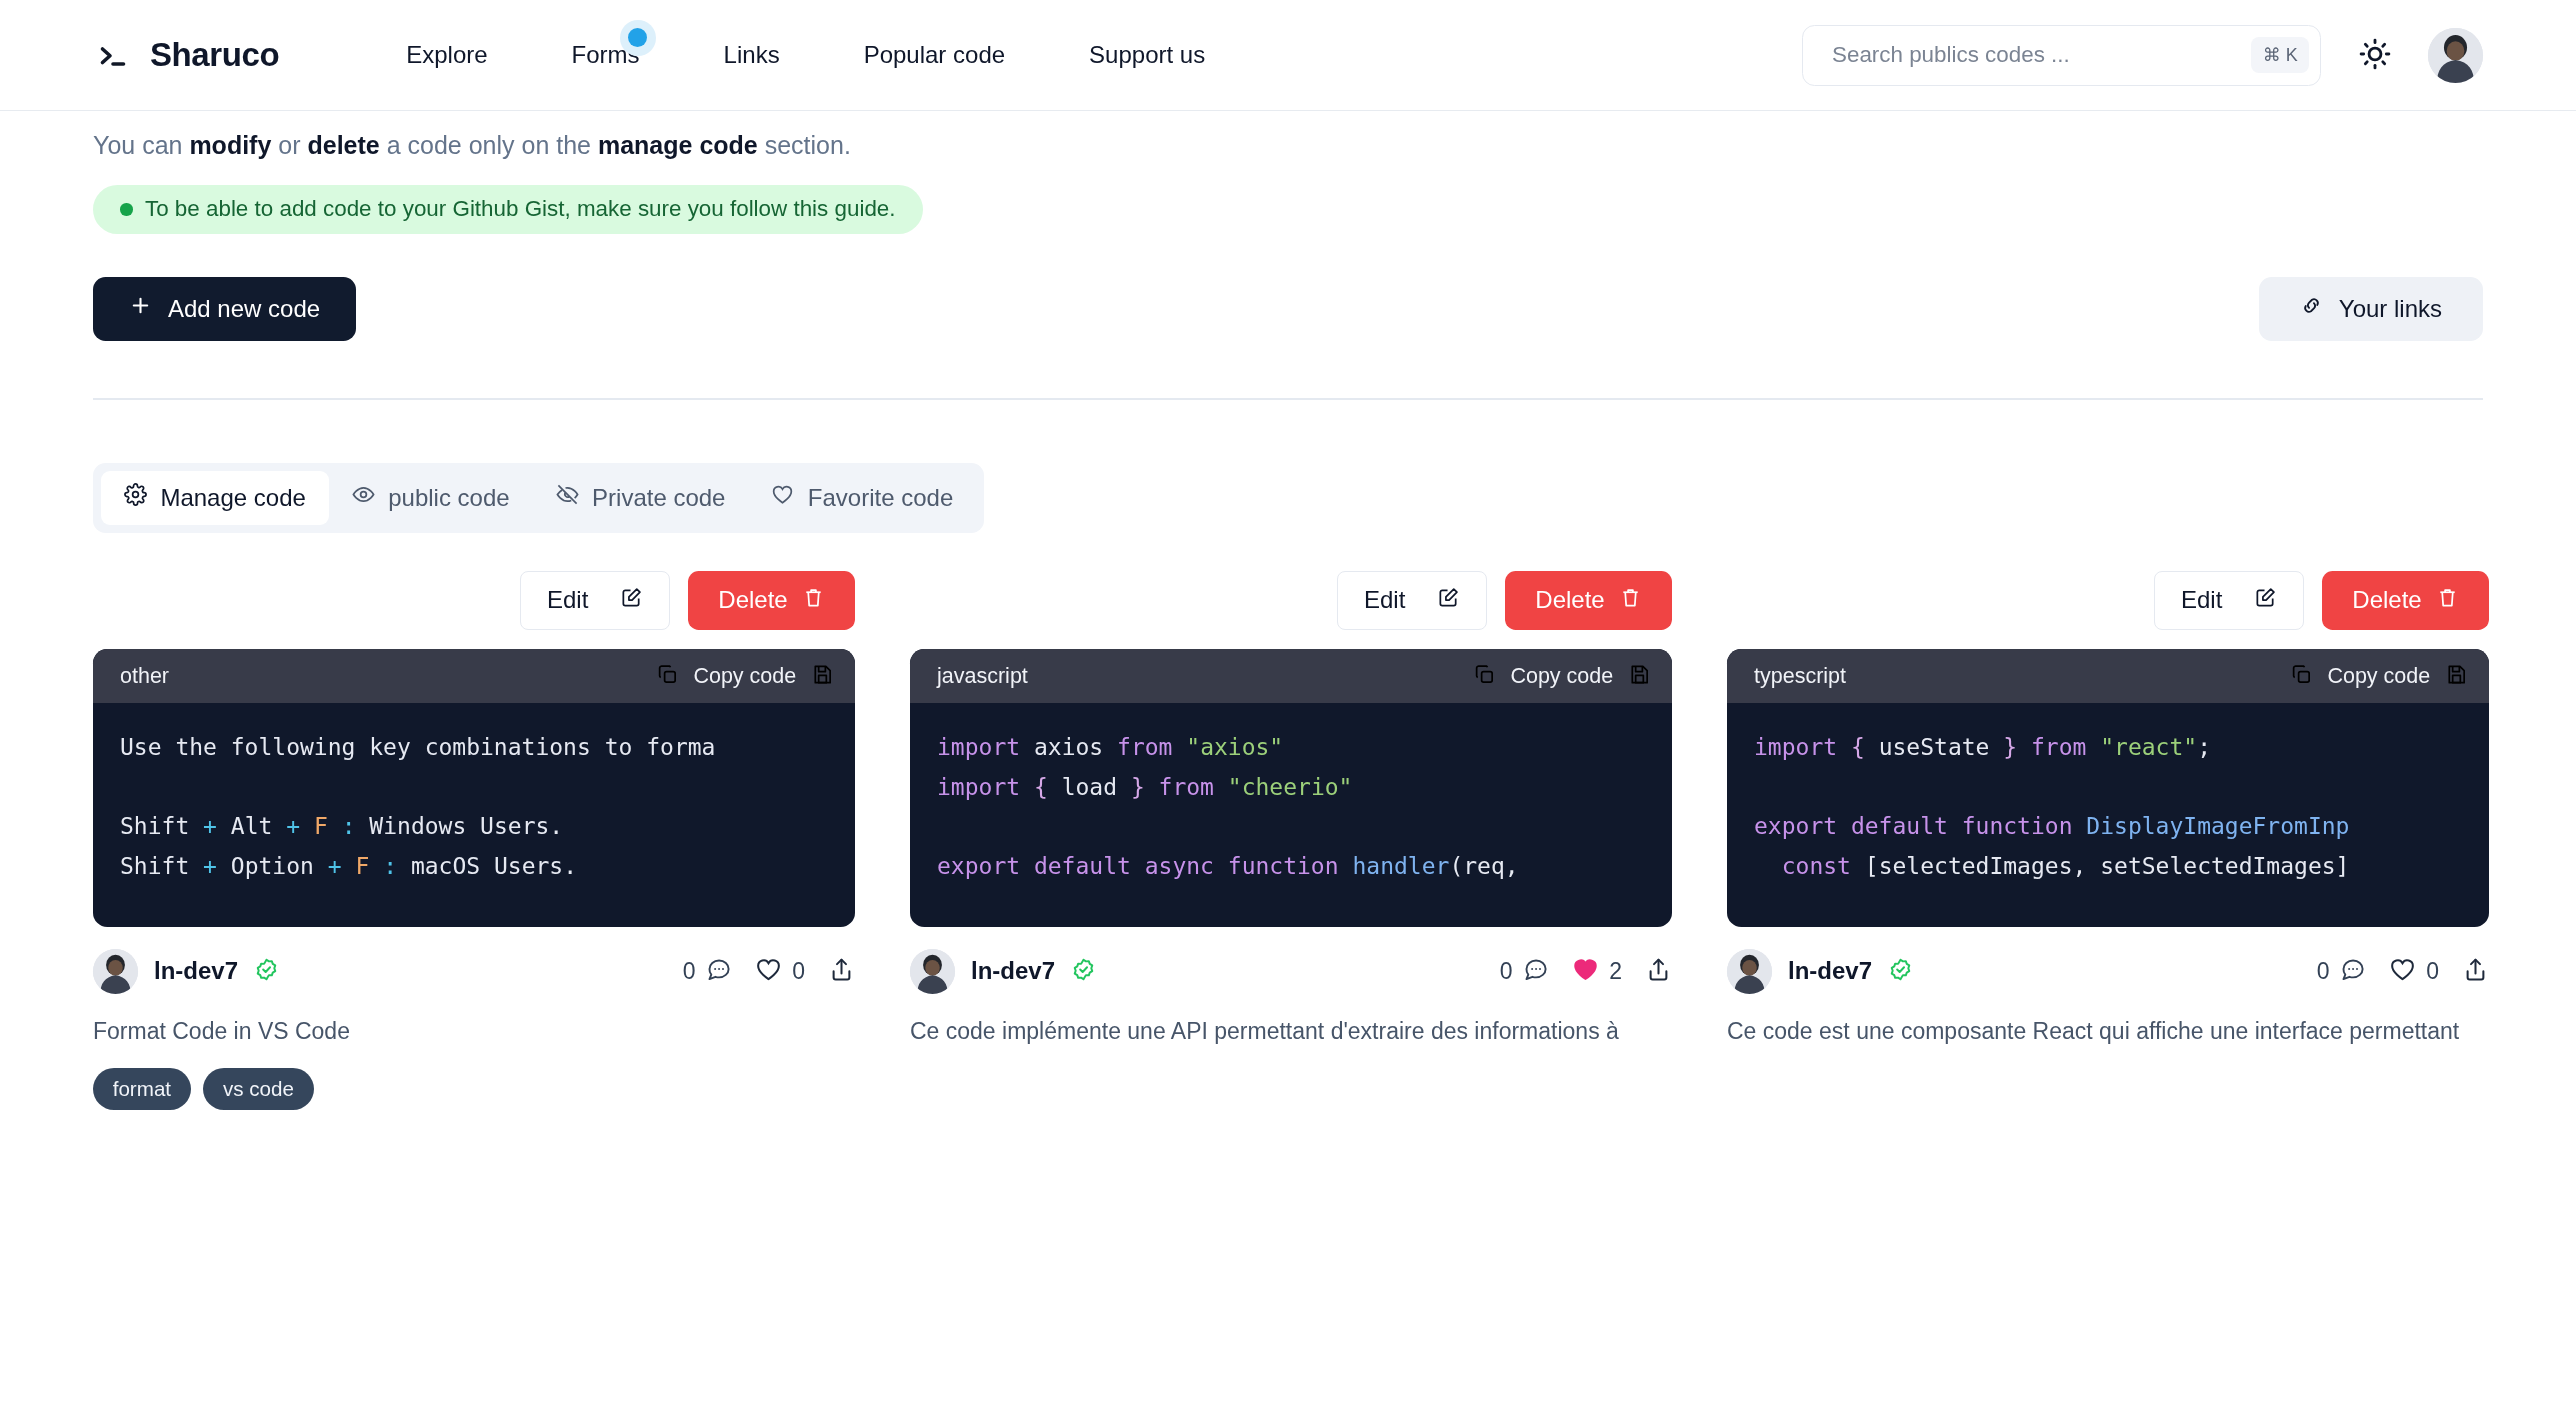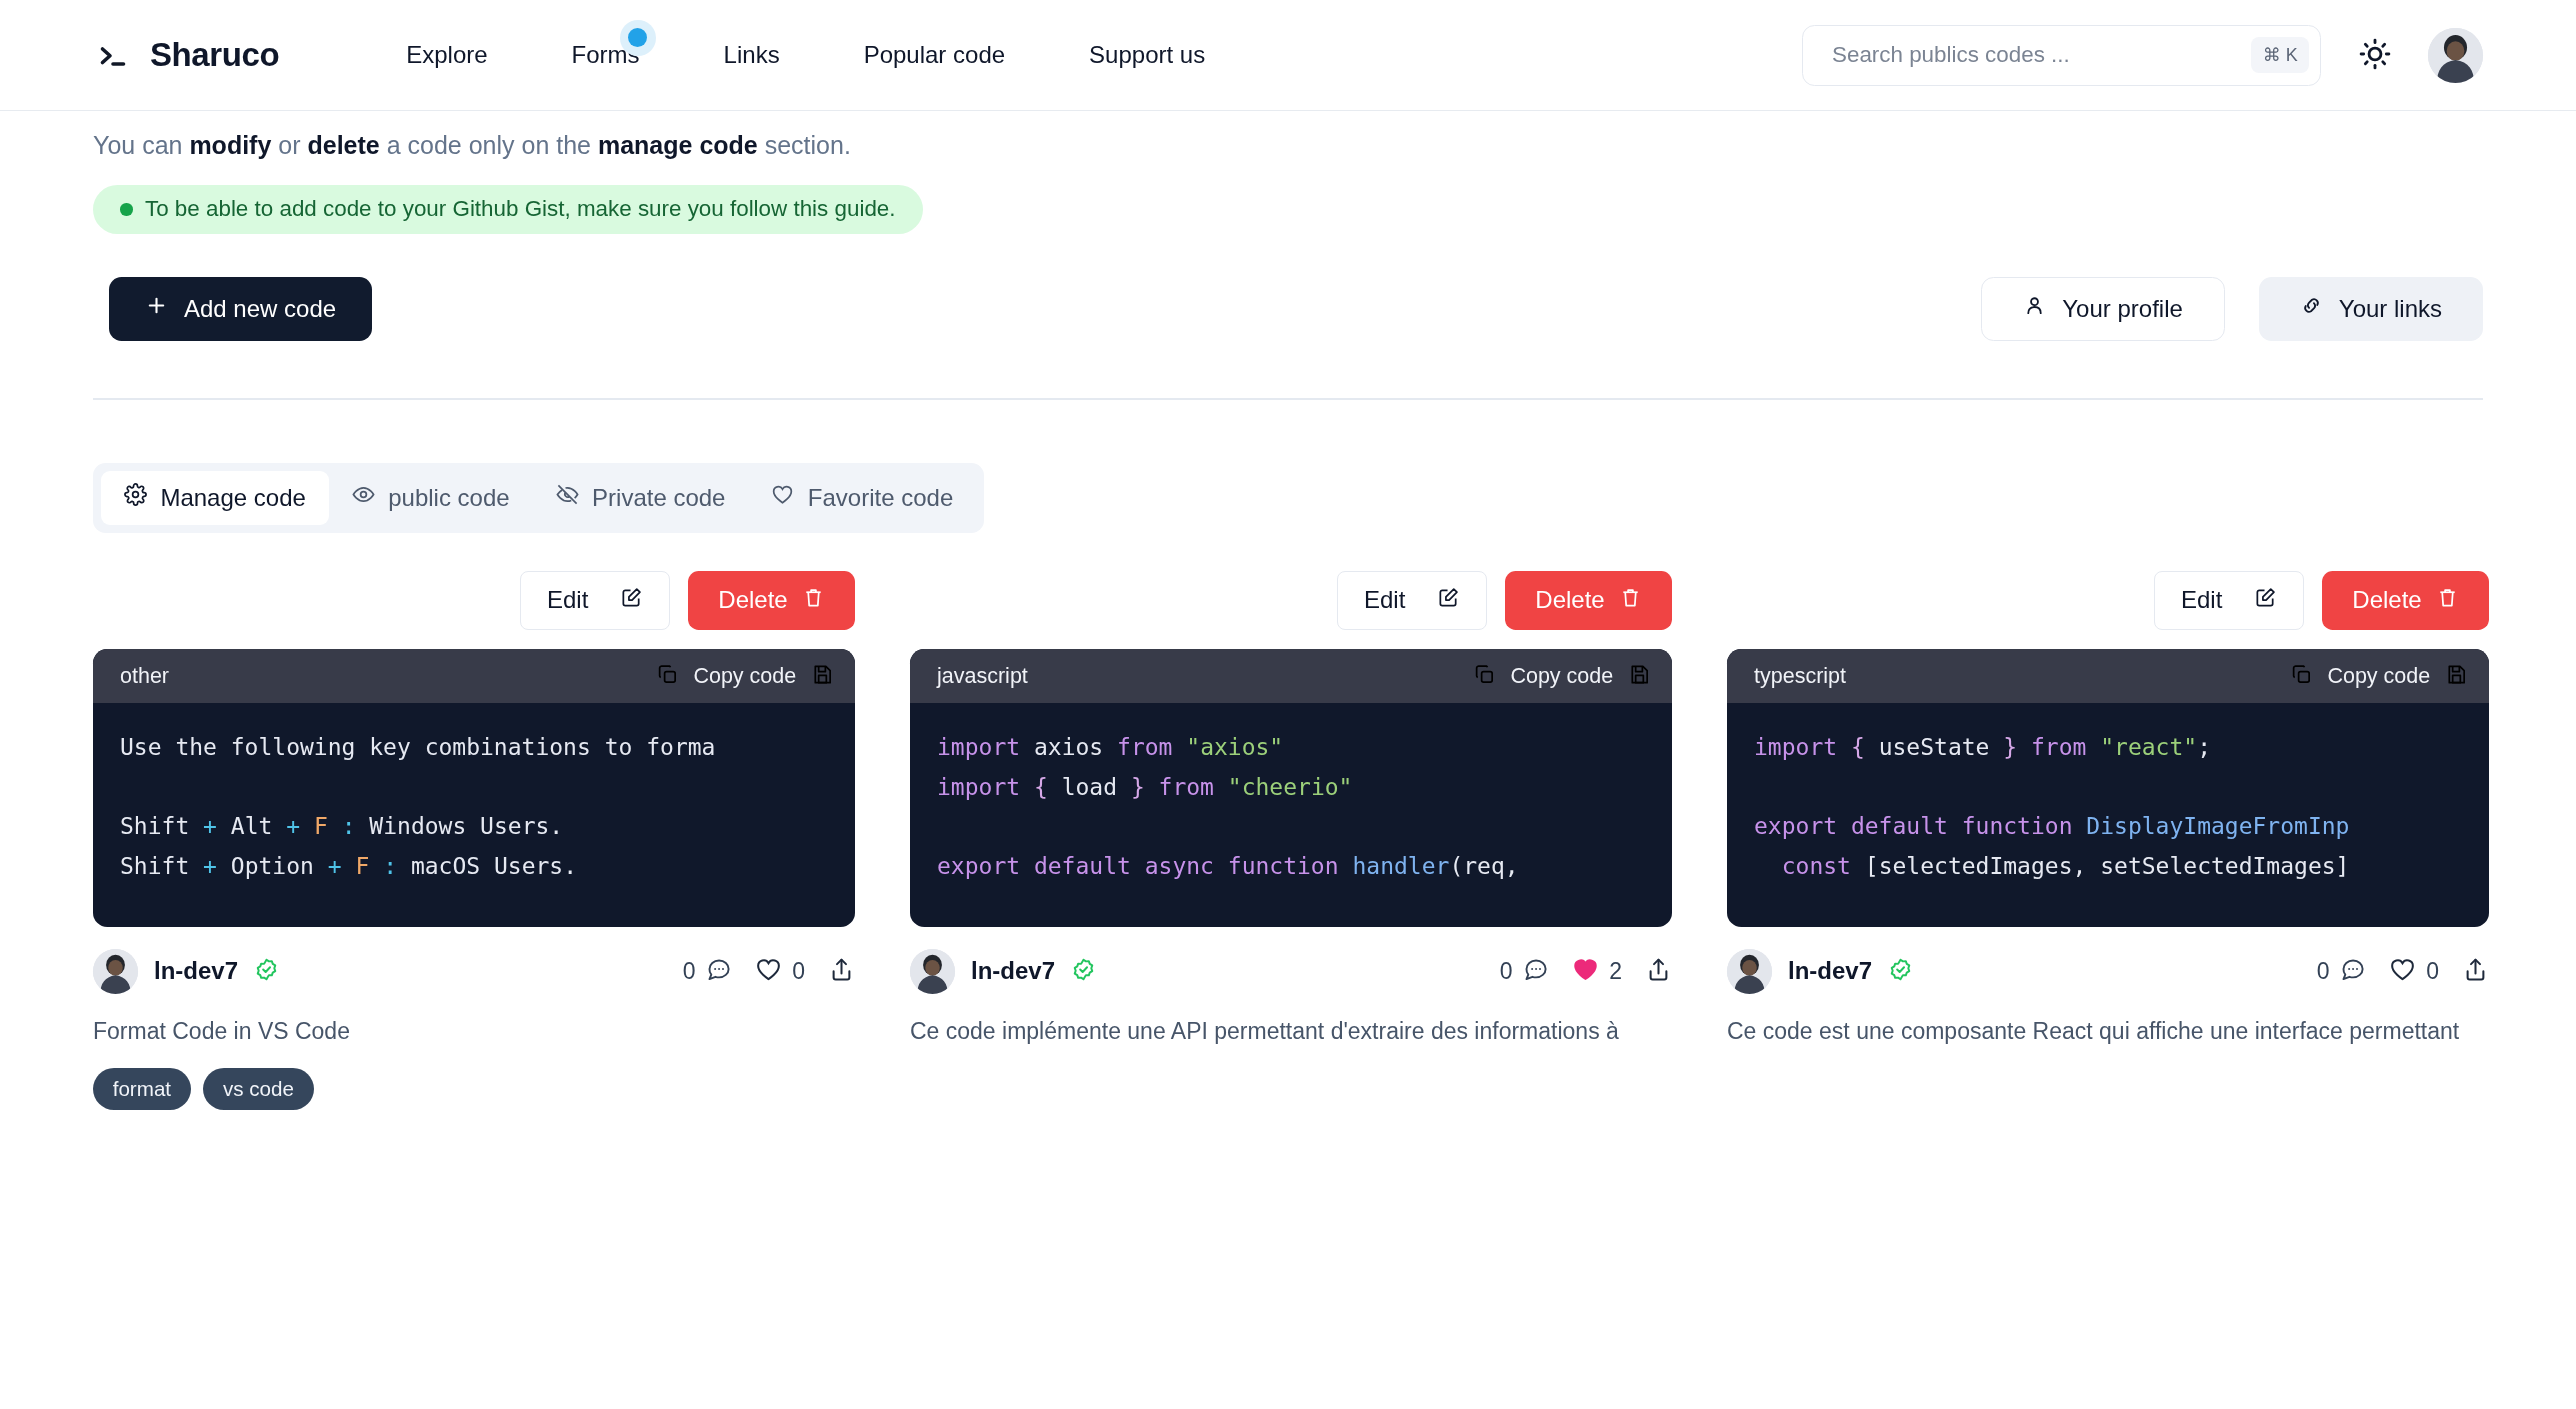--- a/index.html
+++ b/index.html
@@ -92,21 +92,21 @@
     background: #d9fadf; border-radius: 894px;
     padding: 11.6px 27px; margin-top: 25px;
   }
   .notice .dot {
     width: 12.5px; height: 12.5px; border-radius: 50%; background: #16a34a;
     flex-shrink: 0;
   }
   .notice span { font-size: 22.4px; color: #166534; }
 
   .action-row {
-    display: flex; align-items: center; margin-top: 43px; margin-left: 16px;
+    display: flex; align-items: center; margin-top: 43px;
   }
   .btn {
     display: inline-flex; align-items: center; justify-content: center;
     gap: 16px; font-size: 24px; cursor: pointer;
     border-radius: 12.5px; height: 64px; white-space: nowrap;
   }
   .btn-dark {
     background: #111b2e; color: #fff; padding: 0 36px; font-weight: 400;
   }
   .btn-outline {
@@ -293,29 +293,20 @@
       <span>
         <svg width="23" height="23" viewBox="0 0 24 24" fill="none" stroke="currentColor" stroke-width="2.2" stroke-linecap="round">
           <line x1="12" y1="5" x2="12" y2="19"></line>
             <line x1="5" y1="12" x2="19" y2="12"></line>
         </svg>
       </span>
       <span>Add new code</span>
     </div>
 
     <div class="action-right">
-      <div class="btn btn-outline">
-        <span>
-          <svg width="23" height="23" viewBox="0 0 24 24" fill="none" stroke="currentColor" stroke-width="1.9" stroke-linecap="round">
-            <circle cx="12" cy="8" r="3.6"></circle>
-              <path d="M5.5 20 C5.5 15.5 8.5 13.6 12 13.6 C15.5 13.6 18.5 15.5 18.5 20"></path>
-          </svg>
-        </span>
-        <span>Your profile</span>
-      </div>
       <div class="btn btn-soft">
         <span>
           <svg width="23" height="23" viewBox="0 0 24 24" fill="none" stroke="currentColor" stroke-width="1.9" stroke-linecap="round">
             <path d="M9.5 14.5 A4 4 0 0 1 9.5 9 L12.5 6 A4 4 0 0 1 18 11.5"></path>
             <path d="M14.5 9.5 A4 4 0 0 1 14.5 15 L11.5 18 A4 4 0 0 1 6 12.5"></path>
           </svg>
         </span>
         <span>Your links</span>
       </div>
     </div>

